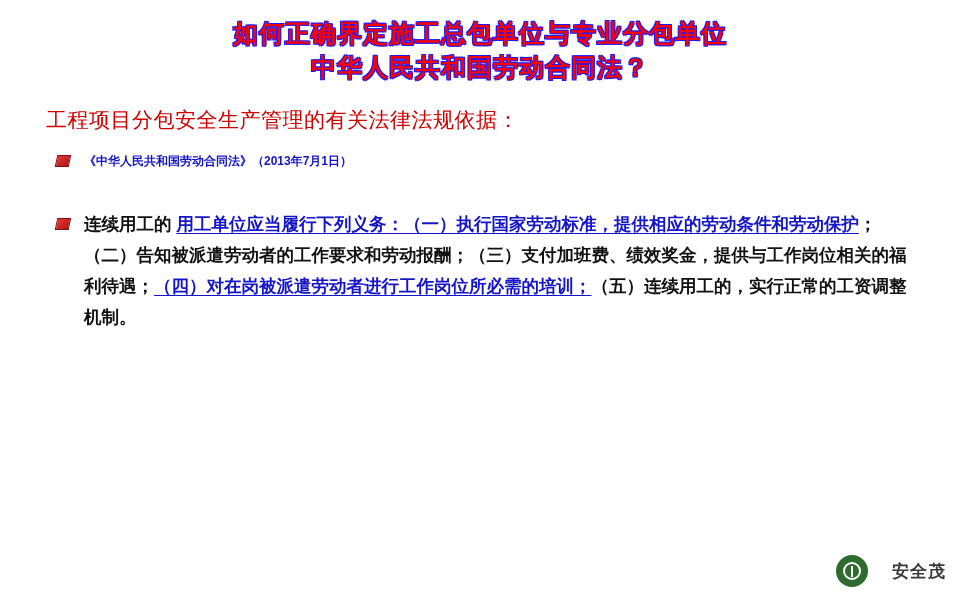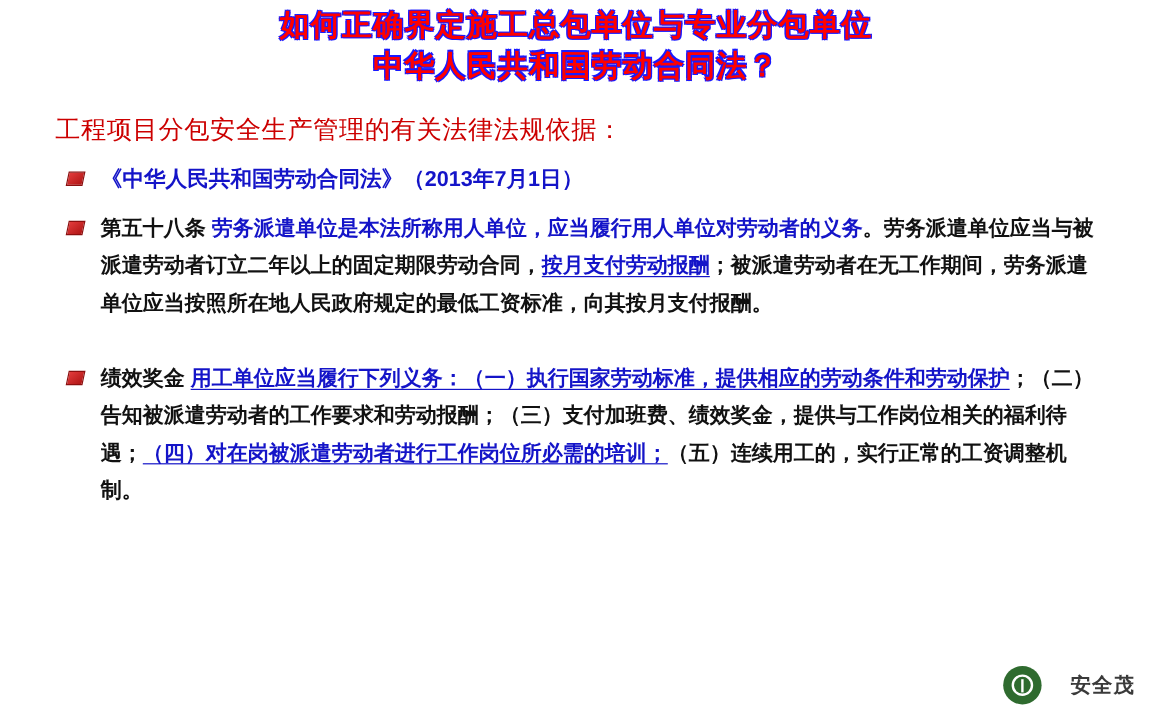--- a/index.html
+++ b/index.html
@@ -15,21 +15,21 @@
     position: relative;
   }
   .slide {
     position: relative;
     width: 960px;
     height: 601px;
     box-sizing: border-box;
   }
   .title-block {
     text-align: center;
-    padding-top: 4px;
+    padding-top: 16px;
   }
   .title-line {
     font-family: "Liberation Sans", sans-serif;
     font-weight: bold;
     font-size: 25px;
     color: #ff0000;
     letter-spacing: 1px;
     line-height: 34px;
     text-shadow:
       -1px -1px 0 #1a1aff,
@@ -67,21 +67,21 @@
   }
   .bullet-text {
     font-family: "Liberation Sans", sans-serif;
     font-size: 17.5px;
     line-height: 31px;
     color: #111111;
     font-weight: bold;
     flex: 1;
   }
   .b-first {
-    font-size: 18px;
+    font-size: 12px;
   }
   .blue {
     color: #1414c8;
   }
   .blue-u {
     color: #1414c8;
     text-decoration: underline;
     text-underline-offset: 3px;
   }
   .spacer-row {
@@ -145,34 +145,28 @@
 
   <div class="bullets">
 
     <div class="bullet-row">
       <span class="bullet-marker"></span>
       <div class="bullet-text b-first">
         <span class="blue">《中华人民共和国劳动合同法》（2013年7月1日）</span>
       </div>
     </div>
 
-    <div class="bullet-row">
-      <span class="bullet-marker"></span>
-      <div class="bullet-text">
-        <span>第五十八条 </span><span class="blue">劳务派遣单位是本法所称用人单位，应当履行用人单位对劳动者的义务</span><span>。劳务派遣单位应当与被派遣劳动者订立二年以上的固定期限劳动合同，</span><span class="blue-u">按月支付劳动报酬</span><span>；被派遣劳动者在无工作期间，劳务派遣单位应当按照所在地人民政府规定的最低工资标准，向其按月支付报酬。</span>
-      </div>
-    </div>
 
 
     <div class="spacer-row"></div>
 
     <div class="bullet-row">
       <span class="bullet-marker"></span>
       <div class="bullet-text">
-        <span>绩效奖金 </span><span class="blue-u">用工单位应当履行下列义务：（一）执行国家劳动标准，提供相应的劳动条件和劳动保护</span><span>；（二）告知被派遣劳动者的工作要求和劳动报酬；（三）支付加班费、绩效奖金，提供与工作岗位相关的福利待遇；</span><span class="blue-u">（四）对在岗被派遣劳动者进行工作岗位所必需的培训；</span><span>（五）连续用工的，实行正常的工资调整机制。</span>
+        <span>连续用工的 </span><span class="blue-u">用工单位应当履行下列义务：（一）执行国家劳动标准，提供相应的劳动条件和劳动保护</span><span>；（二）告知被派遣劳动者的工作要求和劳动报酬；（三）支付加班费、绩效奖金，提供与工作岗位相关的福利待遇；</span><span class="blue-u">（四）对在岗被派遣劳动者进行工作岗位所必需的培训；</span><span>（五）连续用工的，实行正常的工资调整机制。</span>
       </div>
     </div>
 
   </div>
 
   <div class="watermark">
     <span class="wm-circle">
       <span class="ring"></span>
     </span>
     <span class="wm-text">安全茂</span>

